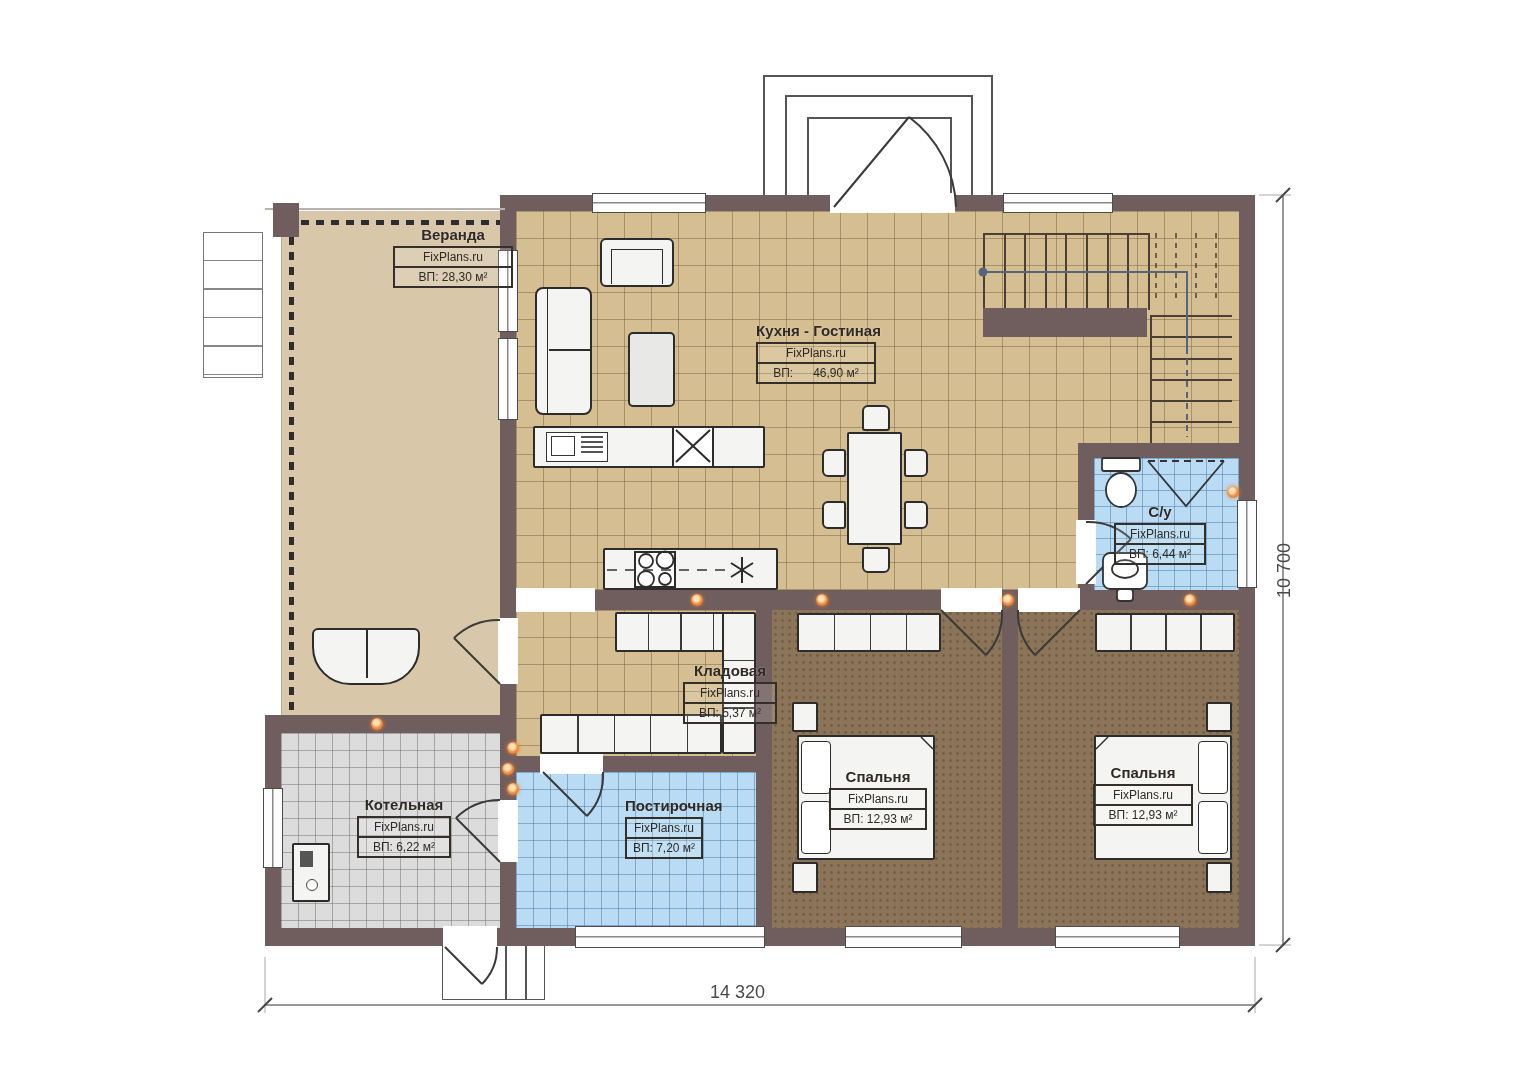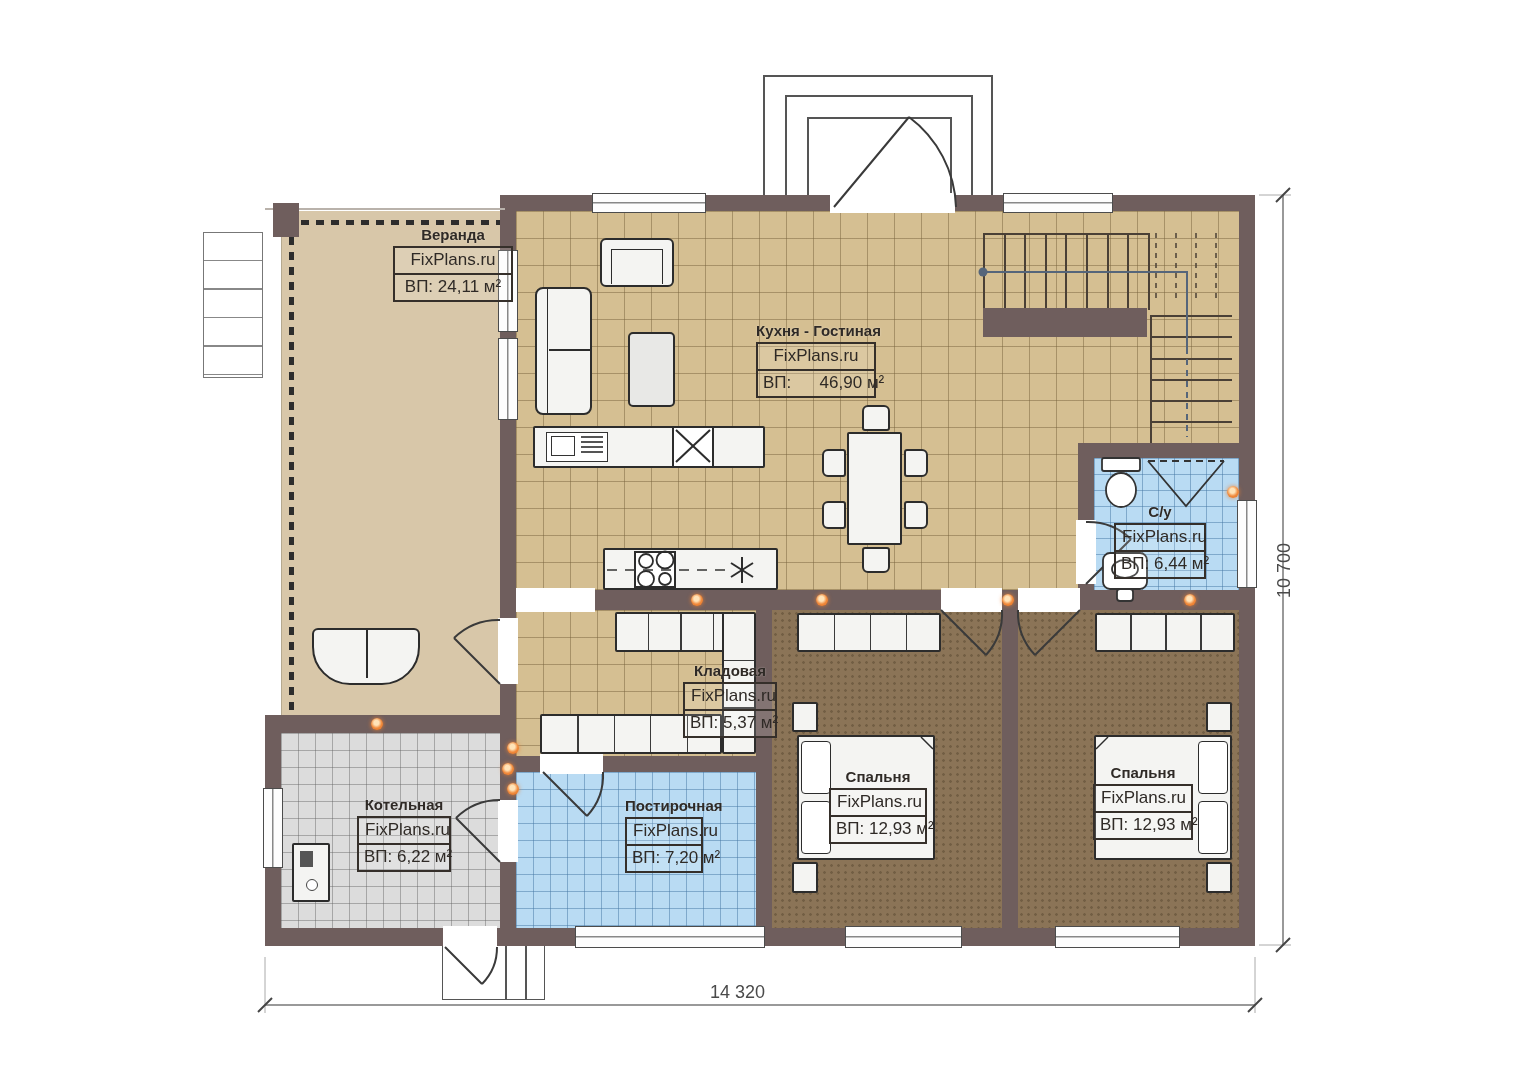--- a/index.html
+++ b/index.html
@@ -34,21 +34,21 @@
   .porch{position:absolute;border:2px solid #555;border-bottom:none;box-sizing:border-box;}
   .dashH{position:absolute;height:5px;background:repeating-linear-gradient(90deg,#2d2d2d 0 8px,transparent 8px 15px);}
   .dashV{position:absolute;width:5px;background:repeating-linear-gradient(180deg,#2d2d2d 0 8px,transparent 8px 15px);}
   .dot{position:absolute;width:12px;height:12px;border-radius:50%;
        background:radial-gradient(circle at 45% 40%,#ffe3b8 0 25%,#f08a3c 55%,#e06d1f 100%);
        box-shadow:0 0 4px rgba(240,130,50,.85);}
   .stairsUp{position:absolute;background:repeating-linear-gradient(90deg,#4a4036 0 2px,transparent 2px 20.6px);}
   .stairsRight{position:absolute;background:repeating-linear-gradient(180deg,#4a4036 0 2px,transparent 2px 21.3px);border-left:2px solid #4a4036;box-sizing:border-box;}
   .rlabel{position:absolute;text-align:center;color:#2f2a26;z-index:30;}
   .rname{font-weight:bold;font-size:15px;white-space:nowrap;margin-bottom:3px;text-shadow:0 0 2px rgba(255,255,255,.4);}
-  .rbox{border:2px solid #352f2a;background:rgba(255,255,255,.14);font-size:17px;line-height:1.35;}
+  .rbox{border:2px solid #352f2a;background:rgba(255,255,255,.14);font-size:12px;line-height:1.35;}
   .rrow1{border-bottom:2px solid #352f2a;padding:1px 6px;white-space:nowrap;}
   .rrow2{padding:1px 5px;white-space:nowrap;}
   .dimtext{position:absolute;font-size:18px;color:#4a4a4a;z-index:30;}
   svg.overlay{position:absolute;left:0;top:0;z-index:20;pointer-events:none;}
   .z10{z-index:10;} .z15{z-index:15;} .z25{z-index:25;}
 </style>
 </head>
 <body>
 
 <div id="plan">
@@ -249,21 +249,21 @@
   <div class="dot z25" style="left:371px;top:718px;"></div>
   <div class="dot z25" style="left:507px;top:742px;"></div>
   <div class="dot z25" style="left:502px;top:763px;"></div>
   <div class="dot z25" style="left:507px;top:783px;"></div>
   <div class="dot z25" style="left:1227px;top:486px;"></div>
 
   <div class="rlabel" style="left:393px;top:226px;width:120px;">
     <div class="rname">Веранда</div>
     <div class="rbox">
       <div class="rrow1">FixPlans.ru</div>
-      <div class="rrow2">ВП: 24,11 м²</div>
+      <div class="rrow2">ВП: 28,30 м²</div>
     </div>
   </div>
 
   <div class="rlabel" style="left:756px;top:322px;width:120px;">
     <div class="rname">Кухня - Гостиная</div>
     <div class="rbox">
       <div class="rrow1">FixPlans.ru</div>
       <div class="rrow2">ВП:&nbsp;&nbsp;&nbsp;&nbsp;&nbsp;&nbsp;46,90 м²</div>
     </div>
   </div>

